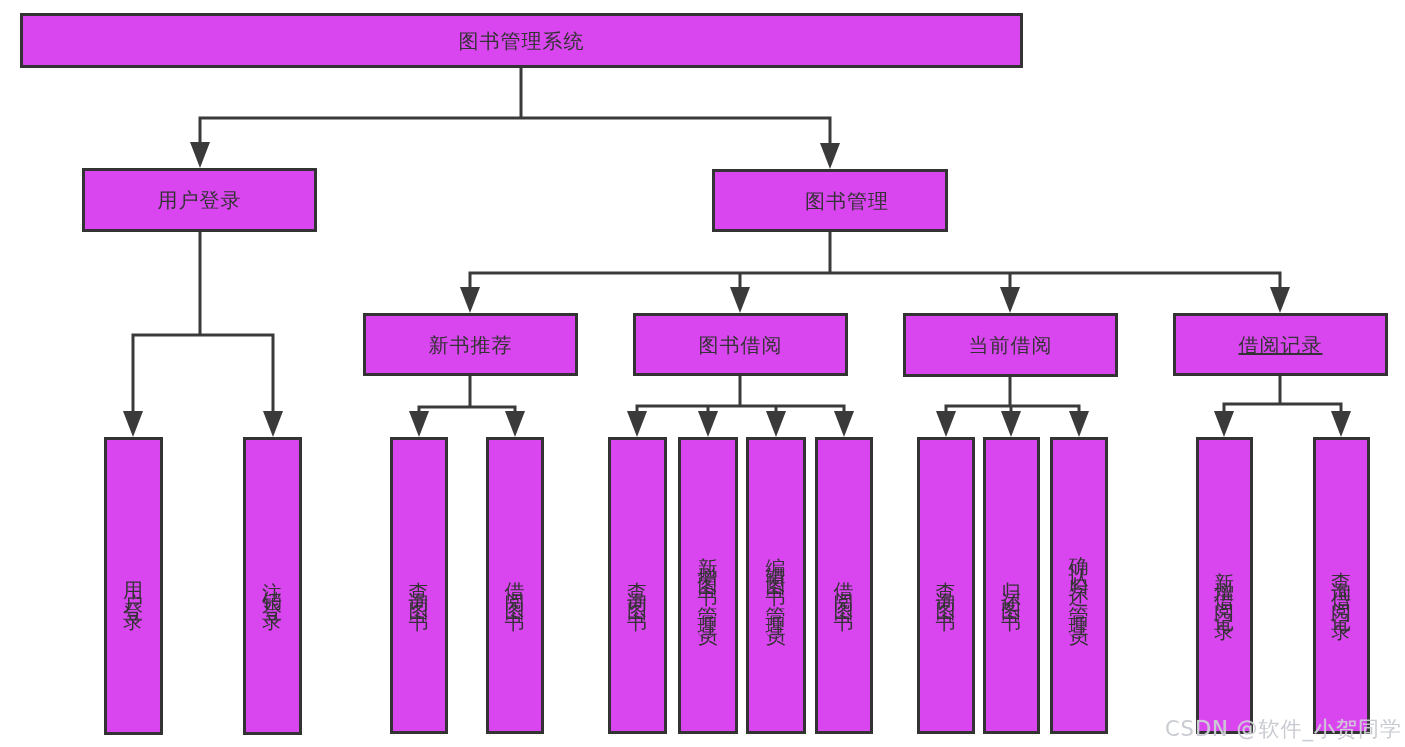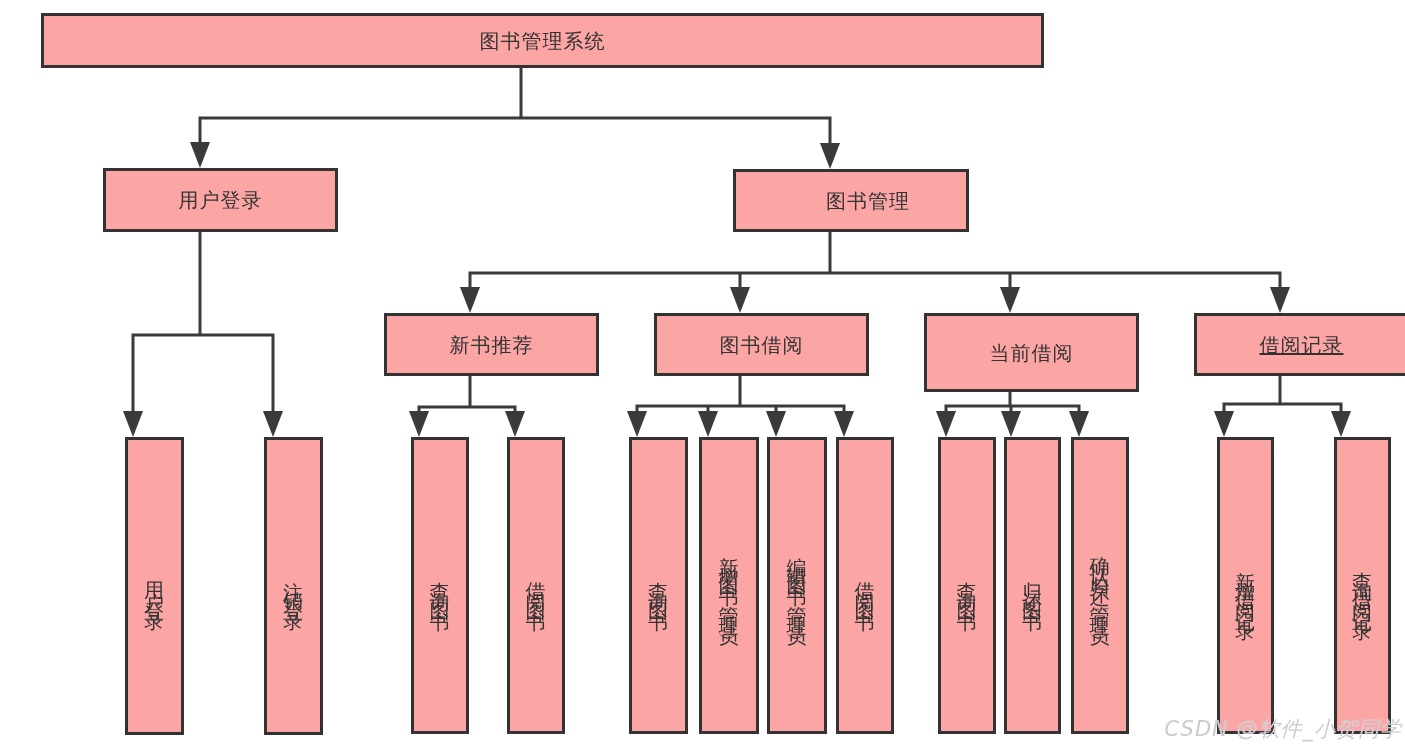--- a/index.html
+++ b/index.html
@@ -5,38 +5,37 @@
   :root{
     --line:#3a3a3a; --border:#333333; --text:#333333; --bg:#ffffff; --wm:#c9cbd2;
   }
   html,body{margin:0;padding:0;}
   body{background:var(--bg);font-family:"DejaVu Sans","Liberation Sans",sans-serif;}
   #canvas{position:relative;width:1405px;height:747px;background:var(--bg);overflow:hidden;}
   #connectors{position:absolute;left:0;top:0;width:1405px;height:747px;}
   #connectors path{stroke:var(--line);stroke-width:3;fill:none;}
   #connectors polygon{fill:var(--line);stroke:none;}
   .node{
-    position:absolute;box-sizing:border-box;background:#fca5a5;
+    position:absolute;box-sizing:border-box;background:#d946ef;
     border:3px solid var(--border);color:var(--text);
     display:flex;align-items:center;justify-content:center;
-    font-size:20px;line-height:1.2;white-space:nowrap;margin-left:21px;
+    font-size:20px;line-height:1.2;white-space:nowrap;
   }
   .hbox{letter-spacing:1px;}
   .vbox{
     writing-mode:vertical-rl;
     letter-spacing:10px;
     font-size:20px;
     white-space:normal;
   }
   #watermark{
     position:absolute;right:3px;top:715px;
     font-size:21px;letter-spacing:1px;color:var(--wm);
     text-shadow:0 0 1px rgba(255,255,255,.6);
     z-index:5;
-    font-style:italic;
   }
 </style>
 </head>
 <body>
 
 <div id="canvas">
 
   <svg id="connectors" width="1405" height="747" viewBox="0 0 1405 747" aria-hidden="true">
     <path d="M521 68 V118 M198.5 118 H831.5 M200 118 V146 M830 118 V147
              M200 232 V335 M131.5 335 H274.5 M133 335 V414 M273 335 V414
@@ -66,21 +65,21 @@
     <polygon points="1331,411 1351,411 1341,437"></polygon>
   </svg>
 
   <div class="node hbox" style="left:20px;top:13px;width:1003px;height:55px;">图书管理系统</div>
 
   <div class="node hbox" style="left:82px;top:168px;width:235px;height:64px;">用户登录</div>
   <div class="node hbox" style="left:712px;top:169px;width:236px;height:63px;padding-left:34px;">图书管理</div>
 
   <div class="node hbox" style="left:633px;top:313px;width:215px;height:63px;">图书借阅</div>
   <div class="node hbox" style="left:363px;top:313px;width:215px;height:63px;">新书推荐</div>
-  <div class="node hbox" style="left:903px;top:313px;width:215px;height:79px;">当前借阅</div>
+  <div class="node hbox" style="left:903px;top:313px;width:215px;height:64px;">当前借阅</div>
   <div class="node hbox" style="left:1173px;top:313px;width:215px;height:63px;text-decoration:underline;">借阅记录</div>
 
   <div class="node vbox" style="left:104px;top:437px;width:59px;height:298px;">用户登录</div>
   <div class="node vbox" style="left:243px;top:437px;width:59px;height:298px;">注销登录</div>
 
   <div class="node vbox" style="left:390px;top:437px;width:58px;height:297px;">查询图书</div>
   <div class="node vbox" style="left:486px;top:437px;width:58px;height:297px;">借阅图书</div>
 
   <div class="node vbox" style="left:608px;top:437px;width:59px;height:297px;">查询图书</div>
   <div class="node vbox" style="left:678px;top:437px;width:60px;height:297px;">新增图书（管理员）</div>

